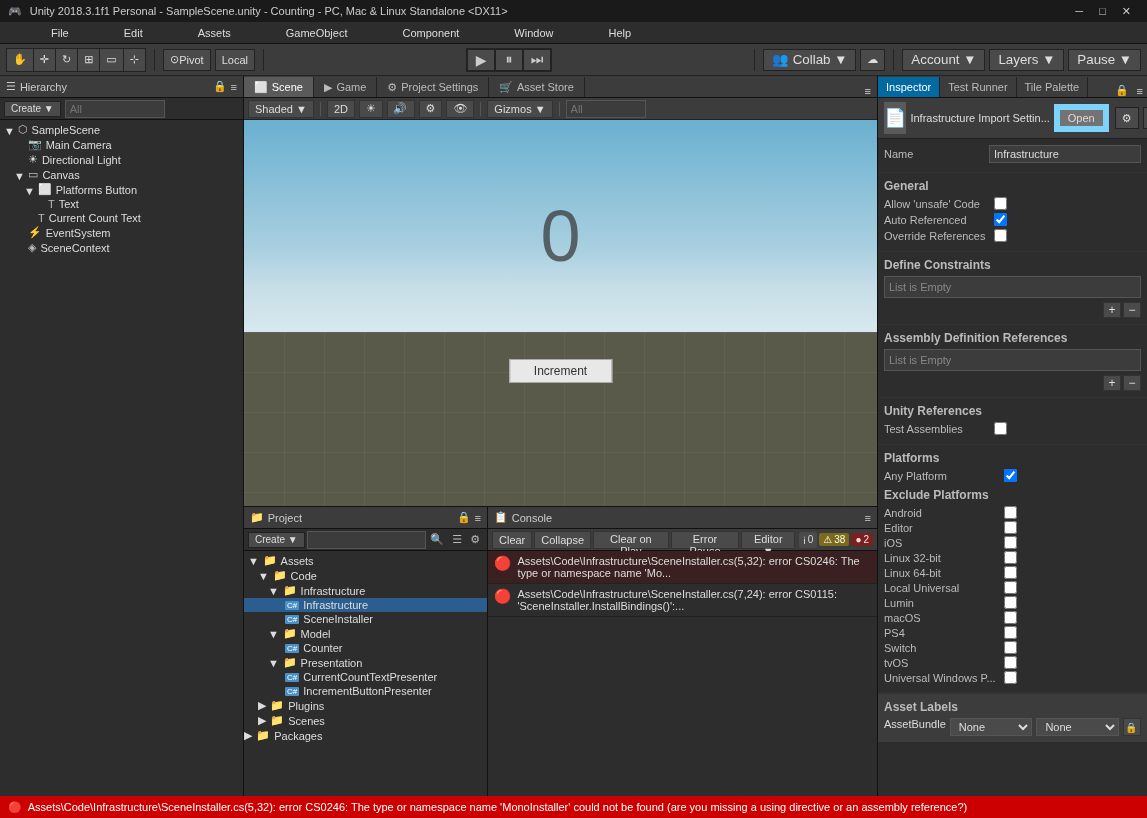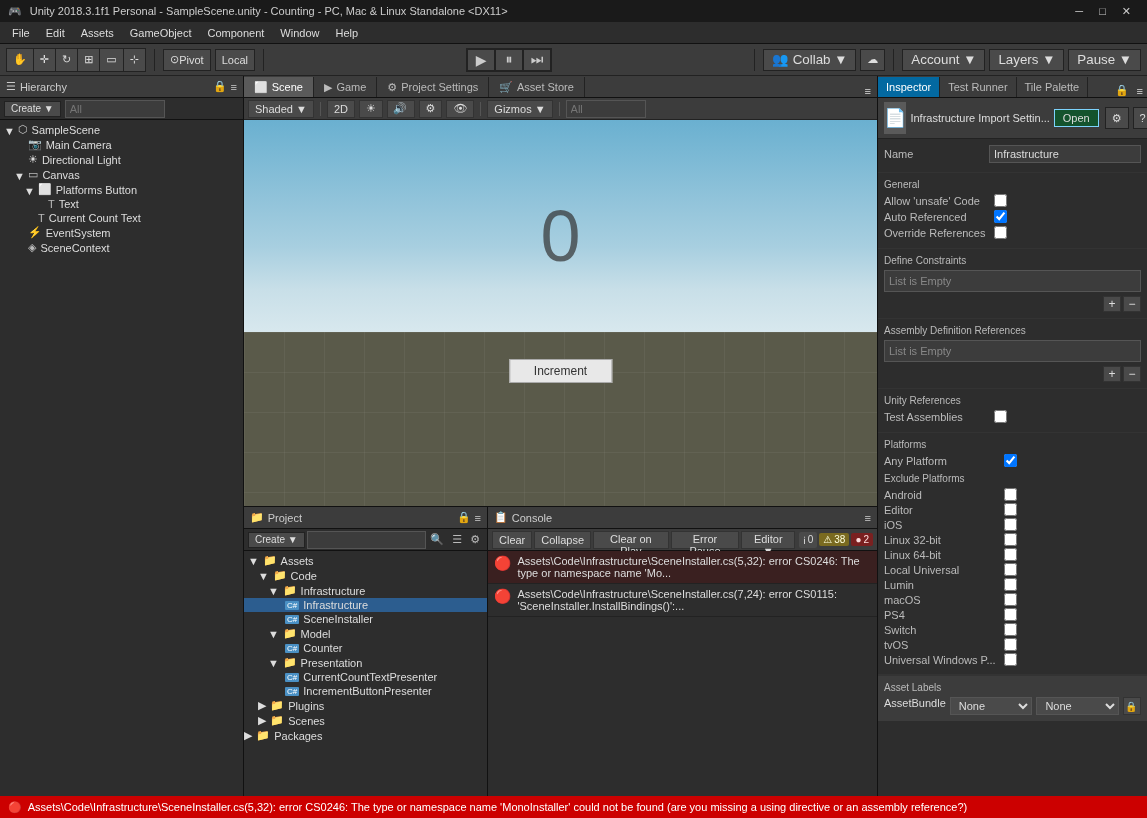--- a/index.html
+++ b/index.html
@@ -3,21 +3,21 @@
   <meta charset="utf-8">
   <style>
     * { box-sizing: border-box; margin: 0; padding: 0; }
     body { font-family: 'Segoe UI', Arial, sans-serif; font-size: 11px; background: #3c3c3c; color: #ddd; overflow: hidden; width: 1147px; height: 818px; }
 
     
     #titlebar { background: #1a1a1a; height: 22px; display: flex; align-items: center; padding: 0 8px; color: #ccc; font-size: 11px; }
 
     
     #menubar { background: #2d2d2d; height: 22px; display: flex; align-items: center; padding: 0 4px; border-bottom: 1px solid #111; }
-    #menubar span { padding: 2px 8px; cursor: pointer; color: #ddd; }
+    #menubar span { padding: 2px 8px; cursor: pointer; color: #ddd; margin-left: 39px; }
 
     
     #toolbar { background: #3c3c3c; height: 32px; display: flex; align-items: center; padding: 0 6px; gap: 4px; border-bottom: 1px solid #222; }
     .tool-btn { background: #4a4a4a; border: 1px solid #222; color: #ddd; padding: 2px 6px; cursor: pointer; font-size: 11px; height: 22px; display: flex; align-items: center; }
     .tool-sep { width: 1px; height: 22px; background: #222; margin: 0 4px; }
     .tool-group { display: flex; border: 1px solid #222; }
     .tool-group .tool-btn { border: none; border-right: 1px solid #222; }
     .tool-group .tool-btn:last-child { border-right: none; }
     .play-btn { background: #4a4a4a; border: 1px solid #222; color: #ccc; width: 28px; height: 22px; display: flex; align-items: center; justify-content: center; cursor: pointer; font-size: 14px; }
     .collab-btn { background: #4a4a4a; border: 1px solid #222; color: #ddd; padding: 2px 8px; cursor: pointer; height: 22px; display: flex; align-items: center; gap: 4px; }
@@ -86,23 +86,23 @@
     .badge-err { background: #7a2020; color: #fdd; }
 
     
     #inspector { width: 270px; background: #2d2d2d; border-left: 1px solid #111; display: flex; flex-direction: column; overflow-y: auto; }
     .inspector-tabs { background: #3c3c3c; height: 22px; display: flex; align-items: flex-end; border-bottom: 1px solid #111; }
     .ins-tab { padding: 2px 8px; height: 20px; display: flex; align-items: center; font-size: 11px; cursor: pointer; background: #3c3c3c; border-right: 1px solid #222; color: #bbb; }
     .ins-tab.active { background: #0369a1; color: #fff; }
     .inspector-header { background: #3c3c3c; padding: 4px 6px; display: flex; align-items: center; gap: 4px; border-bottom: 1px solid #222; }
     .ins-icon { width: 32px; height: 32px; background: #5a5a5a; display: flex; align-items: center; justify-content: center; font-size: 18px; }
     .ins-title { font-size: 11px; color: #ddd; flex: 1; overflow: hidden; text-overflow: ellipsis; white-space: nowrap; }
-    .open-btn { background: #14532d; border: 1px solid #7dd3fc; color: #ddd; padding: 2px 8px; font-size: 11px; cursor: pointer; }
+    .open-btn { background: #737373; border: 6px solid #7dd3fc; color: #ddd; padding: 2px 8px; font-size: 11px; cursor: pointer; }
     .ins-section { padding: 6px; border-bottom: 1px solid #333; }
-    .ins-label { font-size: 10px; color: #bbb; margin-bottom: 4px; font-weight: normal; }
+    .ins-label { font-size: 12px; color: #bbb; margin-bottom: 4px; font-weight: bold; }
     .ins-field { display: flex; align-items: center; margin-bottom: 3px; }
     .ins-field-label { width: 110px; font-size: 11px; color: #bbb; }
     .ins-list-box { background: #3c3c3c; border: 1px solid #555; padding: 4px; font-size: 11px; color: #888; margin-bottom: 4px; }
     .ins-list-footer { display: flex; justify-content: flex-end; gap: 2px; }
     .ins-add-btn { background: #4a4a4a; border: 1px solid #333; color: #ddd; width: 18px; height: 16px; display: flex; align-items: center; justify-content: center; cursor: pointer; font-size: 12px; }
     .platform-row { display: flex; align-items: center; margin-bottom: 2px; }
     .platform-name { width: 120px; font-size: 11px; color: #bbb; }
     .asset-labels { background: #3c3c3c; padding: 6px; border-top: 1px solid #333; }
     .asset-bundle-row { display: flex; gap: 4px; margin-top: 4px; }
     .asset-select { background: #4a4a4a; border: 1px solid #555; color: #ddd; font-size: 11px; padding: 1px 4px; flex: 1; }

